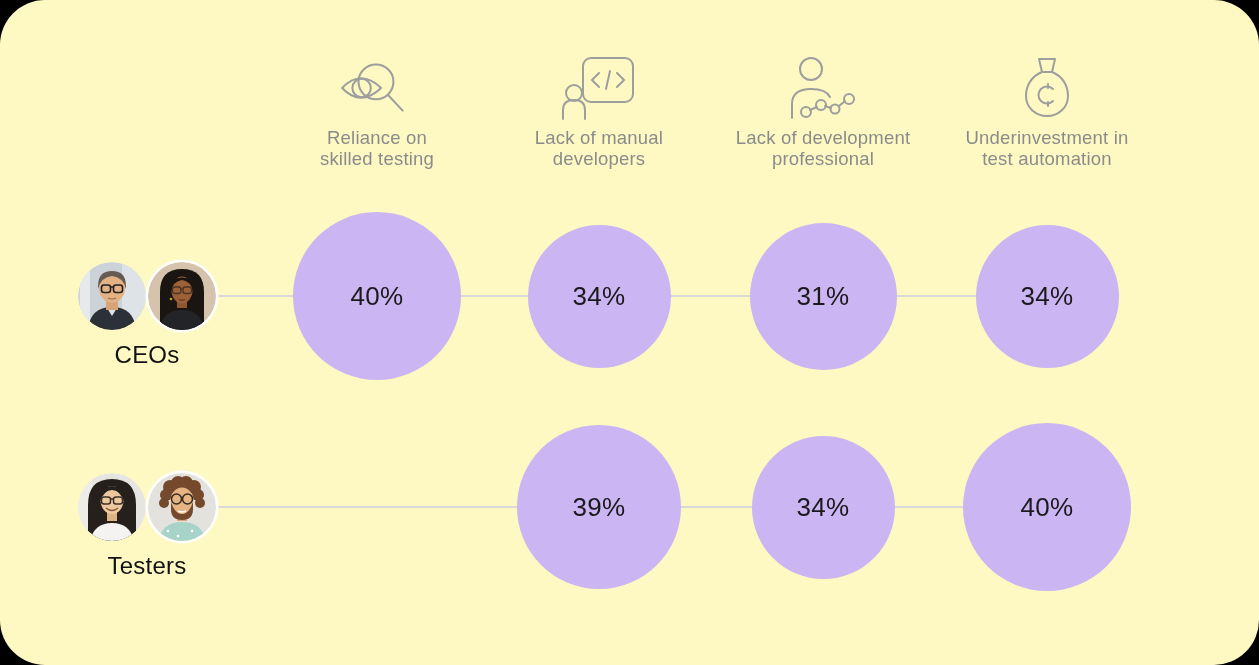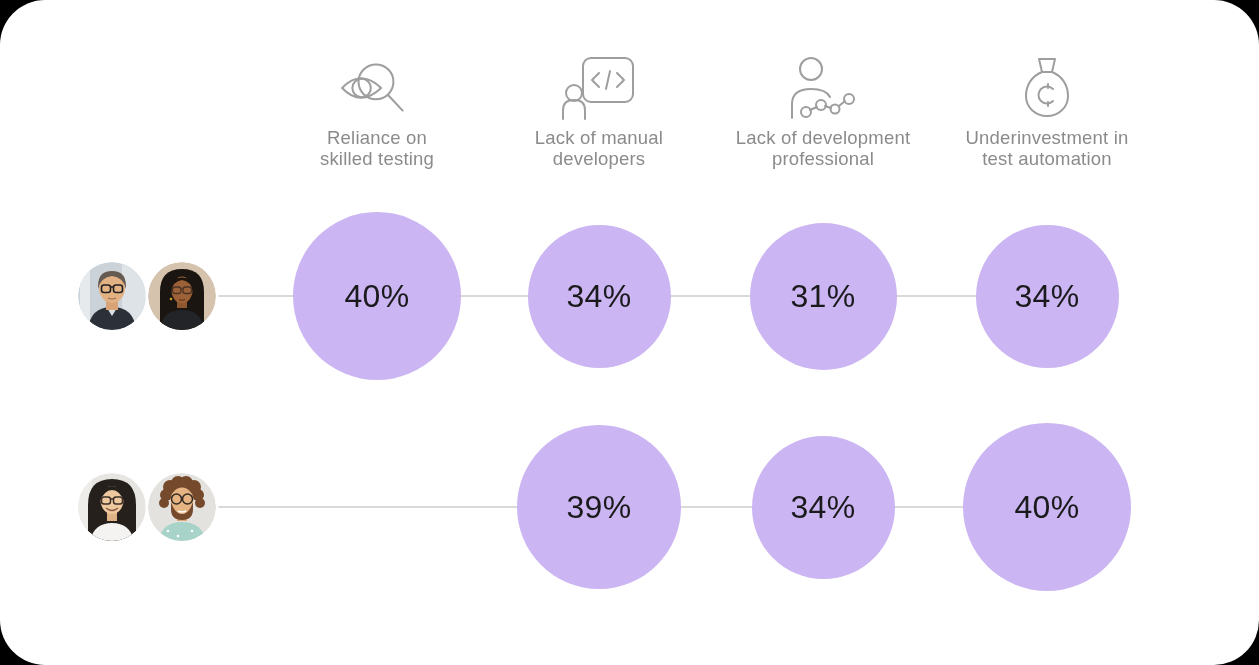--- a/index.html
+++ b/index.html
@@ -2,21 +2,21 @@
 <html><head>
 <meta charset="utf-8">
 <style>
   html,body{margin:0;padding:0;}
   body{
     width:1259px;height:665px;background:#000;position:relative;
     font-family:"Liberation Sans","DejaVu Sans",sans-serif;
     -webkit-font-smoothing:antialiased;
   }
   .canvas{
-    position:absolute;inset:0;background:#ffffff;border-radius:45px;overflow:hidden;
+    position:absolute;inset:0;background:#fef9c3;border-radius:45px;overflow:hidden;
   }
   
   .col-header{position:absolute;top:50px;width:230px;text-align:center;}
   .icon-box{height:70px;display:flex;align-items:flex-end;justify-content:center;}
   .icon-box svg{stroke:#9E9E9E;fill:none;stroke-width:2;stroke-linecap:round;stroke-linejoin:round;}
   .col-label{
     margin-top:7px;font-size:18.5px;line-height:21px;color:#8B8B8B;font-weight:500;
     letter-spacing:.2px;
   }
   
@@ -29,21 +29,21 @@
     position:absolute;left:78px;width:138px;text-align:center;z-index:2;
     font-size:24px;font-weight:500;color:#121212;letter-spacing:.2px;
   }
   .cell{
     position:absolute;width:180px;height:180px;display:flex;align-items:center;justify-content:center;z-index:2;
   }
   .bubble{
     background:#CBB5F2;border-radius:50%;display:flex;align-items:center;justify-content:center;
     width:140px;height:140px;
   }
-  .bubble span{font-size:32px;font-weight:500;color:#1A1A1C;letter-spacing:.3px;}
+  .bubble span{font-size:26px;font-weight:500;color:#1A1A1C;letter-spacing:.3px;}
 </style>
 </head>
 <body>
 
 <div class="canvas">
 
   <div class="col-header" style="left:262px">
     <div class="icon-box">
       <svg width="78" height="66" viewBox="0 0 76 64">
         <path d="M4,33 Q22,14 42,33 Q22,52 4,33 Z"></path>
@@ -153,20 +153,21 @@
           <path d="M23,18 Q34,13 45,18 L45,30 Q43,19 34,18 Q25,19 23,30 Z" fill="#1b1512"></path>
           <rect x="24.5" y="25" width="8.5" height="6.5" rx="2.5" fill="none" stroke="#4a3426" stroke-width="1.3"></rect>
           <rect x="35" y="25" width="8.5" height="6.5" rx="2.5" fill="none" stroke="#4a3426" stroke-width="1.3"></rect>
           <line x1="33" y1="27" x2="35" y2="27" stroke="#4a3426" stroke-width="1.2"></line>
           <path d="M31,37.5 Q34,39 37,37.5" stroke="#5e3318" stroke-width="1.2" fill="none"></path>
           <circle cx="23" cy="37" r="1.3" fill="#c9a227"></circle>
         </g>
       </svg>
     </div>
   </div>
+  <div class="row-label" style="top:341px">CEOs</div>
 
   <div class="cell" style="left:287px;top:206px">
     <div class="bubble" style="width: 168px; height: 168px;">
       <span>40%</span>
     </div>
   </div>
   <div class="cell" style="left:509px;top:206px">
     <div class="bubble" style="width: 143px; height: 143px;">
       <span>34%</span>
     </div>
@@ -233,20 +234,21 @@
           <ellipse cx="34" cy="28" rx="11.5" ry="13.5" fill="#e6b483"></ellipse>
           <path d="M23,29 L23,36 Q23,47 34,47 Q45,47 45,36 L45,29 Q41,41 34,41 Q27,41 23,29 Z" fill="#74492c"></path>
           <path d="M30,38 Q34,40 38,38" stroke="#fff" stroke-width="1.4" fill="none"></path>
           <circle cx="28.5" cy="26" r="5" fill="none" stroke="#322a24" stroke-width="1.5"></circle>
           <circle cx="39.5" cy="26" r="5" fill="none" stroke="#322a24" stroke-width="1.5"></circle>
           <line x1="33.5" y1="26" x2="34.5" y2="26" stroke="#322a24" stroke-width="1.3"></line>
         </g>
       </svg>
     </div>
   </div>
+  <div class="row-label" style="top:552px">Testers</div>
 
   <div class="cell" style="left:509px;top:417px">
     <div class="bubble" style="width: 164px; height: 164px;">
       <span>39%</span>
     </div>
   </div>
   <div class="cell" style="left:733px;top:417px">
     <div class="bubble" style="width: 143px; height: 143px;">
       <span>34%</span>
     </div>

